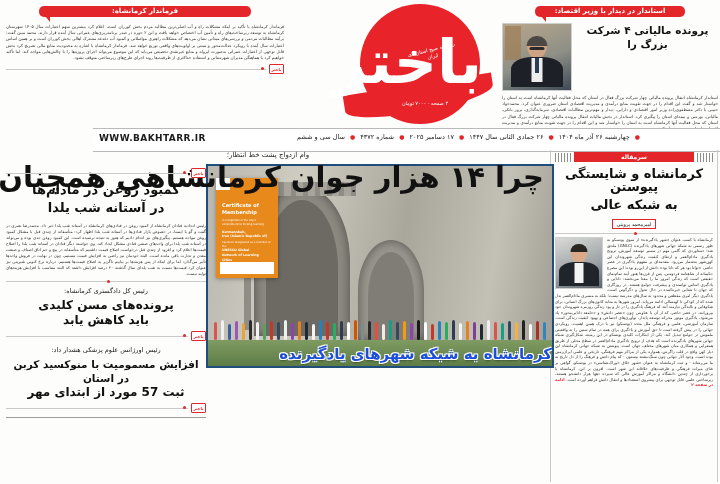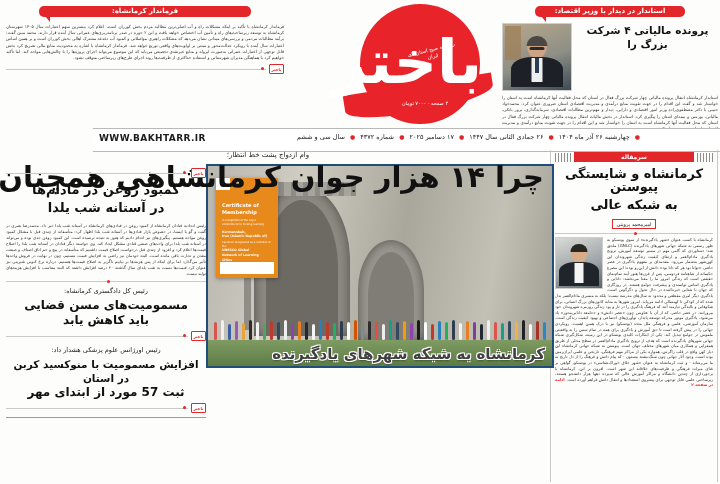--- a/index.html
+++ b/index.html
@@ -131,22 +131,22 @@
     border:1px solid #cfcfcf;padding:1px;background:#fff;overflow:hidden;position:relative;
   }
 
   
   .center{position:absolute;right:166px;top:0;width:344px;}
   .photo-box{
     margin-top:14px;width:344px;height:200px;border:2px solid #1e4e79;
     position:relative;overflow:hidden;background:#cfd3cf;
   }
   .cap{
-    position:absolute;right:0;bottom:2px;width:287px;text-align:center;
-    font-size:15px;font-weight:bold;color:#404040;line-height:19px;
+    position:absolute;right:0;bottom:2px;width:287px;
+    font-size:15px;font-weight:bold;color:#1d4ed8;line-height:19px;
     text-shadow:
       -1px -1px 0 #fff, 1px -1px 0 #fff, -1px 1px 0 #fff, 1px 1px 0 #fff,
       0 2px 2px rgba(0,0,0,.35);
   }
   .cap .l2{display:block;}
 
   
   .headwrap{position:absolute;right:176px;top:0;width:552px;}
   .head-kicker{font-size:7px;color:#222;text-align:center;line-height:10px;}
   .headline{
@@ -377,21 +377,21 @@
         <div class="logo-chip">باختر</div>
         <div class="chip-line"></div>
       </div>
       <div class="left-hl">کمبود روغن در مادام‌ها</div>
       <div class="left-hl">در آستانه شب یلدا</div>
       <div class="left-body">رئیس اتحادیه قنادان کرمانشاه از کمبود روغن در قنادی‌های کرمانشاه در آستانه شب یلدا خبر داد. محمدرضا نصری در گفت و گو با ایسنا، در خصوص بازار قنادی‌ها در آستانه شب یلدا اظهار کرد: متأسفانه از چندی قبل با مشکل کمبود روغن مواجه هستیم. پیگیری‌های نیز انجام دادیم که هنوز به نتیجه نرسیده است. این کمبود روغن جدی بوده و می‌تواند در آستانه شب یلدا برای واحدهای صنفی قنادی مشکل ایجاد کند. وی خواسته دیگر قنادان در آستانه شب یلدا را اصلاح قیمت‌ها اعلام کرد و افزود از چندی قبل درخواست اصلاح قیمت داشتیم که متأسفانه در پیچ و خم اتاق اصناف و صنعت معدن و تجارت باقی مانده است. البته خودمان نیز راضی به افزایش قیمت نیستیم، چون در نهایت در فروش واحدها تأثیر می‌گذارد اما برای اینکه از پس هزینه‌ها بر بیاییم ناگزیر به اصلاح قیمت‌ها هستیم. درباره نرخ کنونی شیرینی نیز عنوان کرد قیمت‌ها نسبت به شب یلدای سال گذشته ۲۰ درصد افزایش داشته که البته متناسب با افزایش هزینه‌های تولید نیست.</div>
       <div class="rule-dot" style="margin-top:4px;"></div>
 
       <div class="left-story">
         <div class="kicker-plain">رئیس کل دادگستری کرمانشاه:</div>
-        <div class="left-hl2">مسمومیت‌های مسن قضایی</div>
+        <div class="left-hl2">پرونده‌های مسن کلیدی</div>
         <div class="left-hl2">باید کاهش یابد</div>
         <div class="chip-row" style="margin-top:3px;">
           <div class="logo-chip">باختر</div>
           <div class="chip-line"></div>
         </div>
       </div>
 
       <div class="left-story">
         <div class="kicker-plain">رئیس اورژانس علوم پزشکی هشدار داد:</div>
         <div class="left-hl3">افزایش مسمومیت با منوکسید کربن در استان</div>

